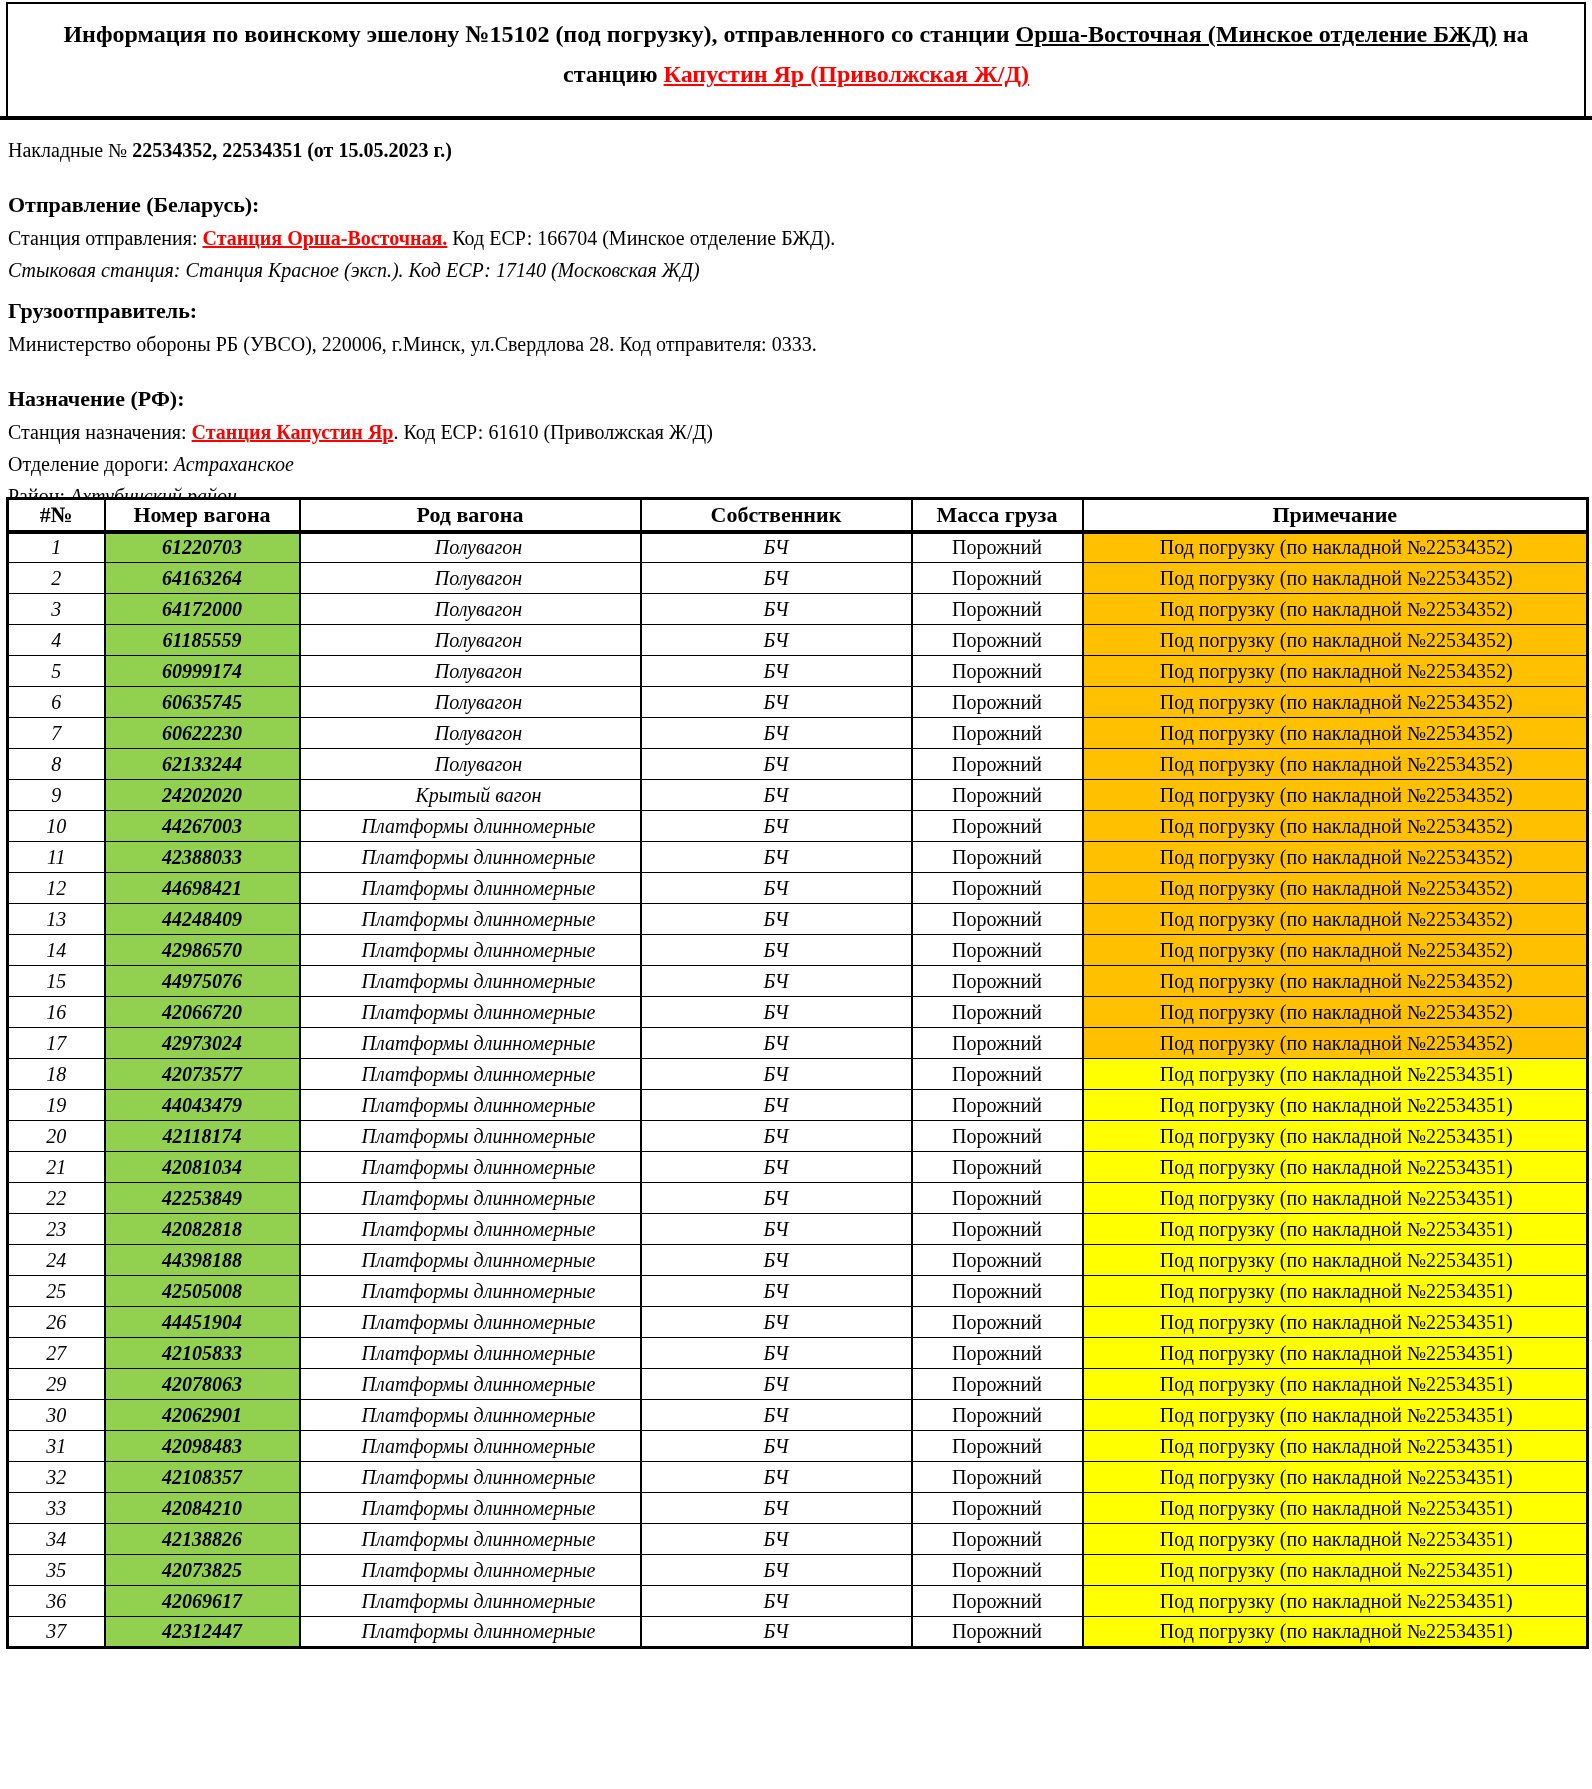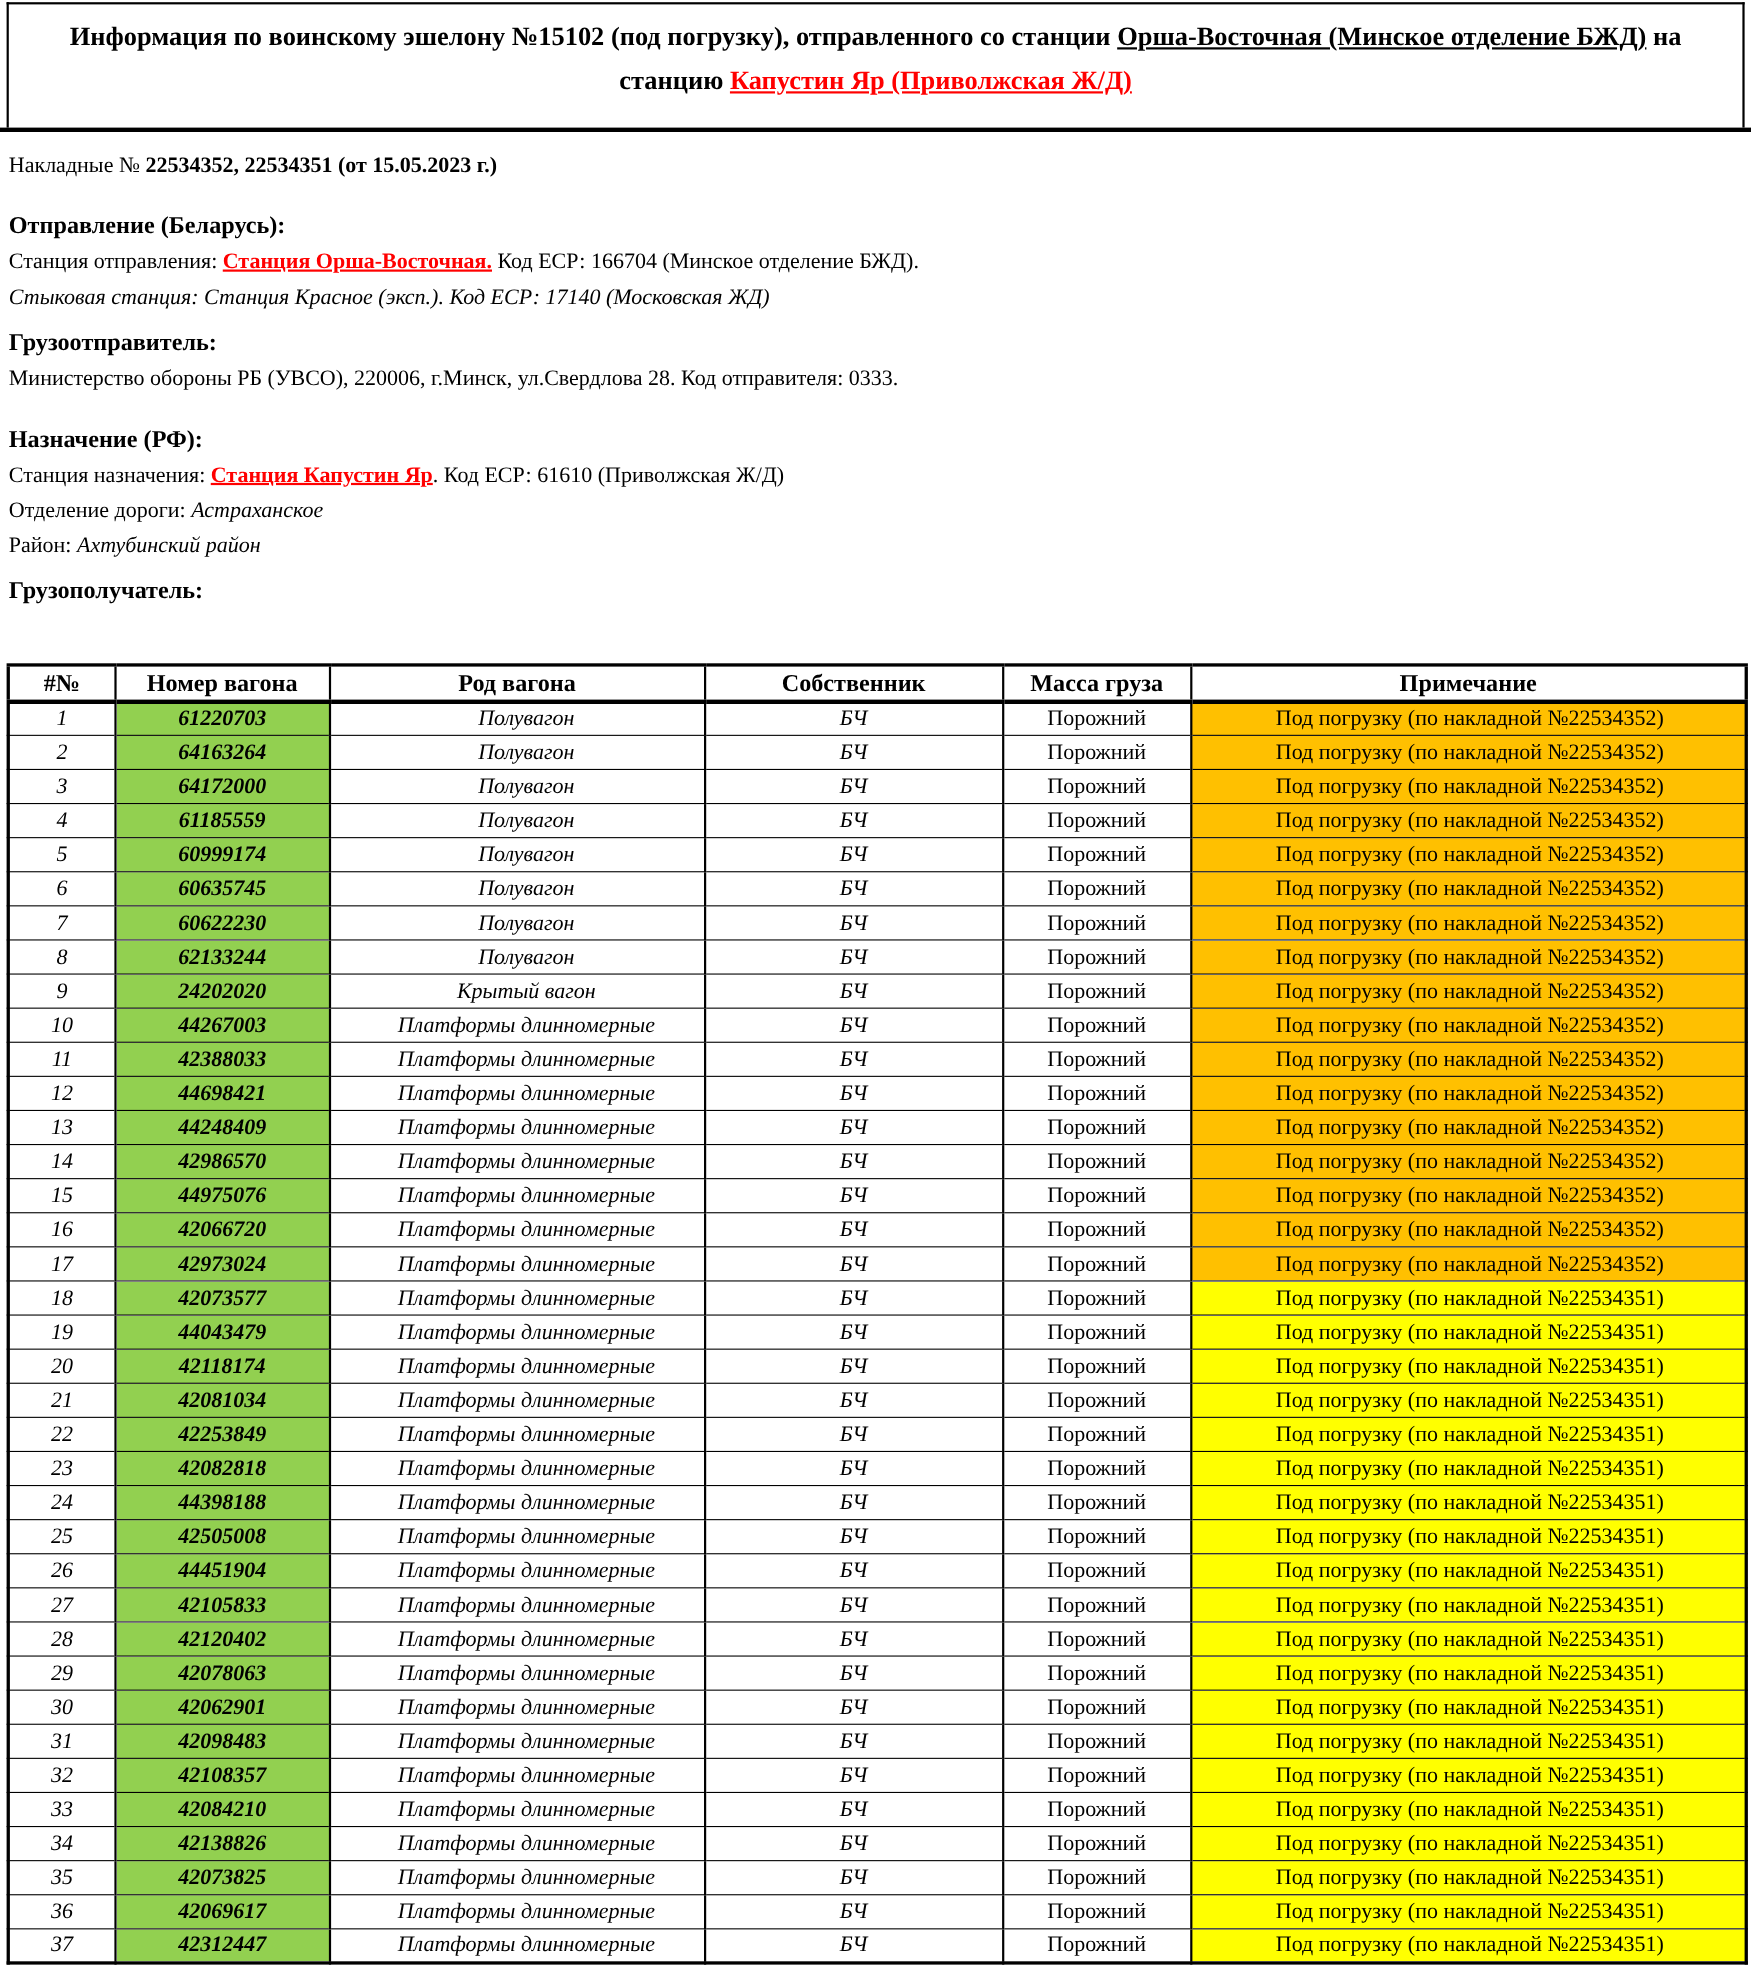--- a/index.html
+++ b/index.html
@@ -16,21 +16,21 @@
     border-bottom: none;
     padding: 10px 30px 16px 30px;
     text-align: center;
     font-weight: bold;
     font-size: 24px;
     line-height: 40px;
   }
   .thick-rule { height: 4px; background: #000; width: 100%; }
   .u { text-decoration: underline; }
   .red { color: var(--red, #ff0000); }
-  .content { padding: 10px 8px 0 8px; height: 483px; overflow: hidden; }
+  .content { padding: 10px 8px 0 8px; height: 377px; overflow: hidden; }
   .content p { font-size: 20px; line-height: 23px; margin: 9px 0; }
   .content h2 { font-size: 22px; line-height: 26px; margin: 16px 0 6px 0; font-weight: bold; }
   .content h2.spaced { margin-top: 30px; }
   .waybills { margin-top: 10px; }
   .bold { font-weight: bold; }
   .it { font-style: italic; }
   .redlink { color: var(--red, #ff0000); font-weight: bold; text-decoration: underline; }
   table.wagons {
     border-collapse: collapse;
     table-layout: fixed;
@@ -318,28 +318,20 @@
   </tr>
       <tr>
     <td class="c-num">27</td>
     <td class="c-wagon">42105833</td>
     <td class="c-type">Платформы длинномерные</td>
     <td class="c-owner">БЧ</td>
     <td class="c-mass">Порожний</td>
     <td class="c-note" style="background: rgb(255, 255, 0);">Под погрузку (по накладной №22534351)</td>
   </tr>
       <tr>
-    <td class="c-num">28</td>
-    <td class="c-wagon">42120402</td>
-    <td class="c-type">Платформы длинномерные</td>
-    <td class="c-owner">БЧ</td>
-    <td class="c-mass">Порожний</td>
-    <td class="c-note" style="background: rgb(255, 255, 0);">Под погрузку (по накладной №22534351)</td>
-  </tr>
-      <tr>
     <td class="c-num">29</td>
     <td class="c-wagon">42078063</td>
     <td class="c-type">Платформы длинномерные</td>
     <td class="c-owner">БЧ</td>
     <td class="c-mass">Порожний</td>
     <td class="c-note" style="background: rgb(255, 255, 0);">Под погрузку (по накладной №22534351)</td>
   </tr>
       <tr>
     <td class="c-num">30</td>
     <td class="c-wagon">42062901</td>

